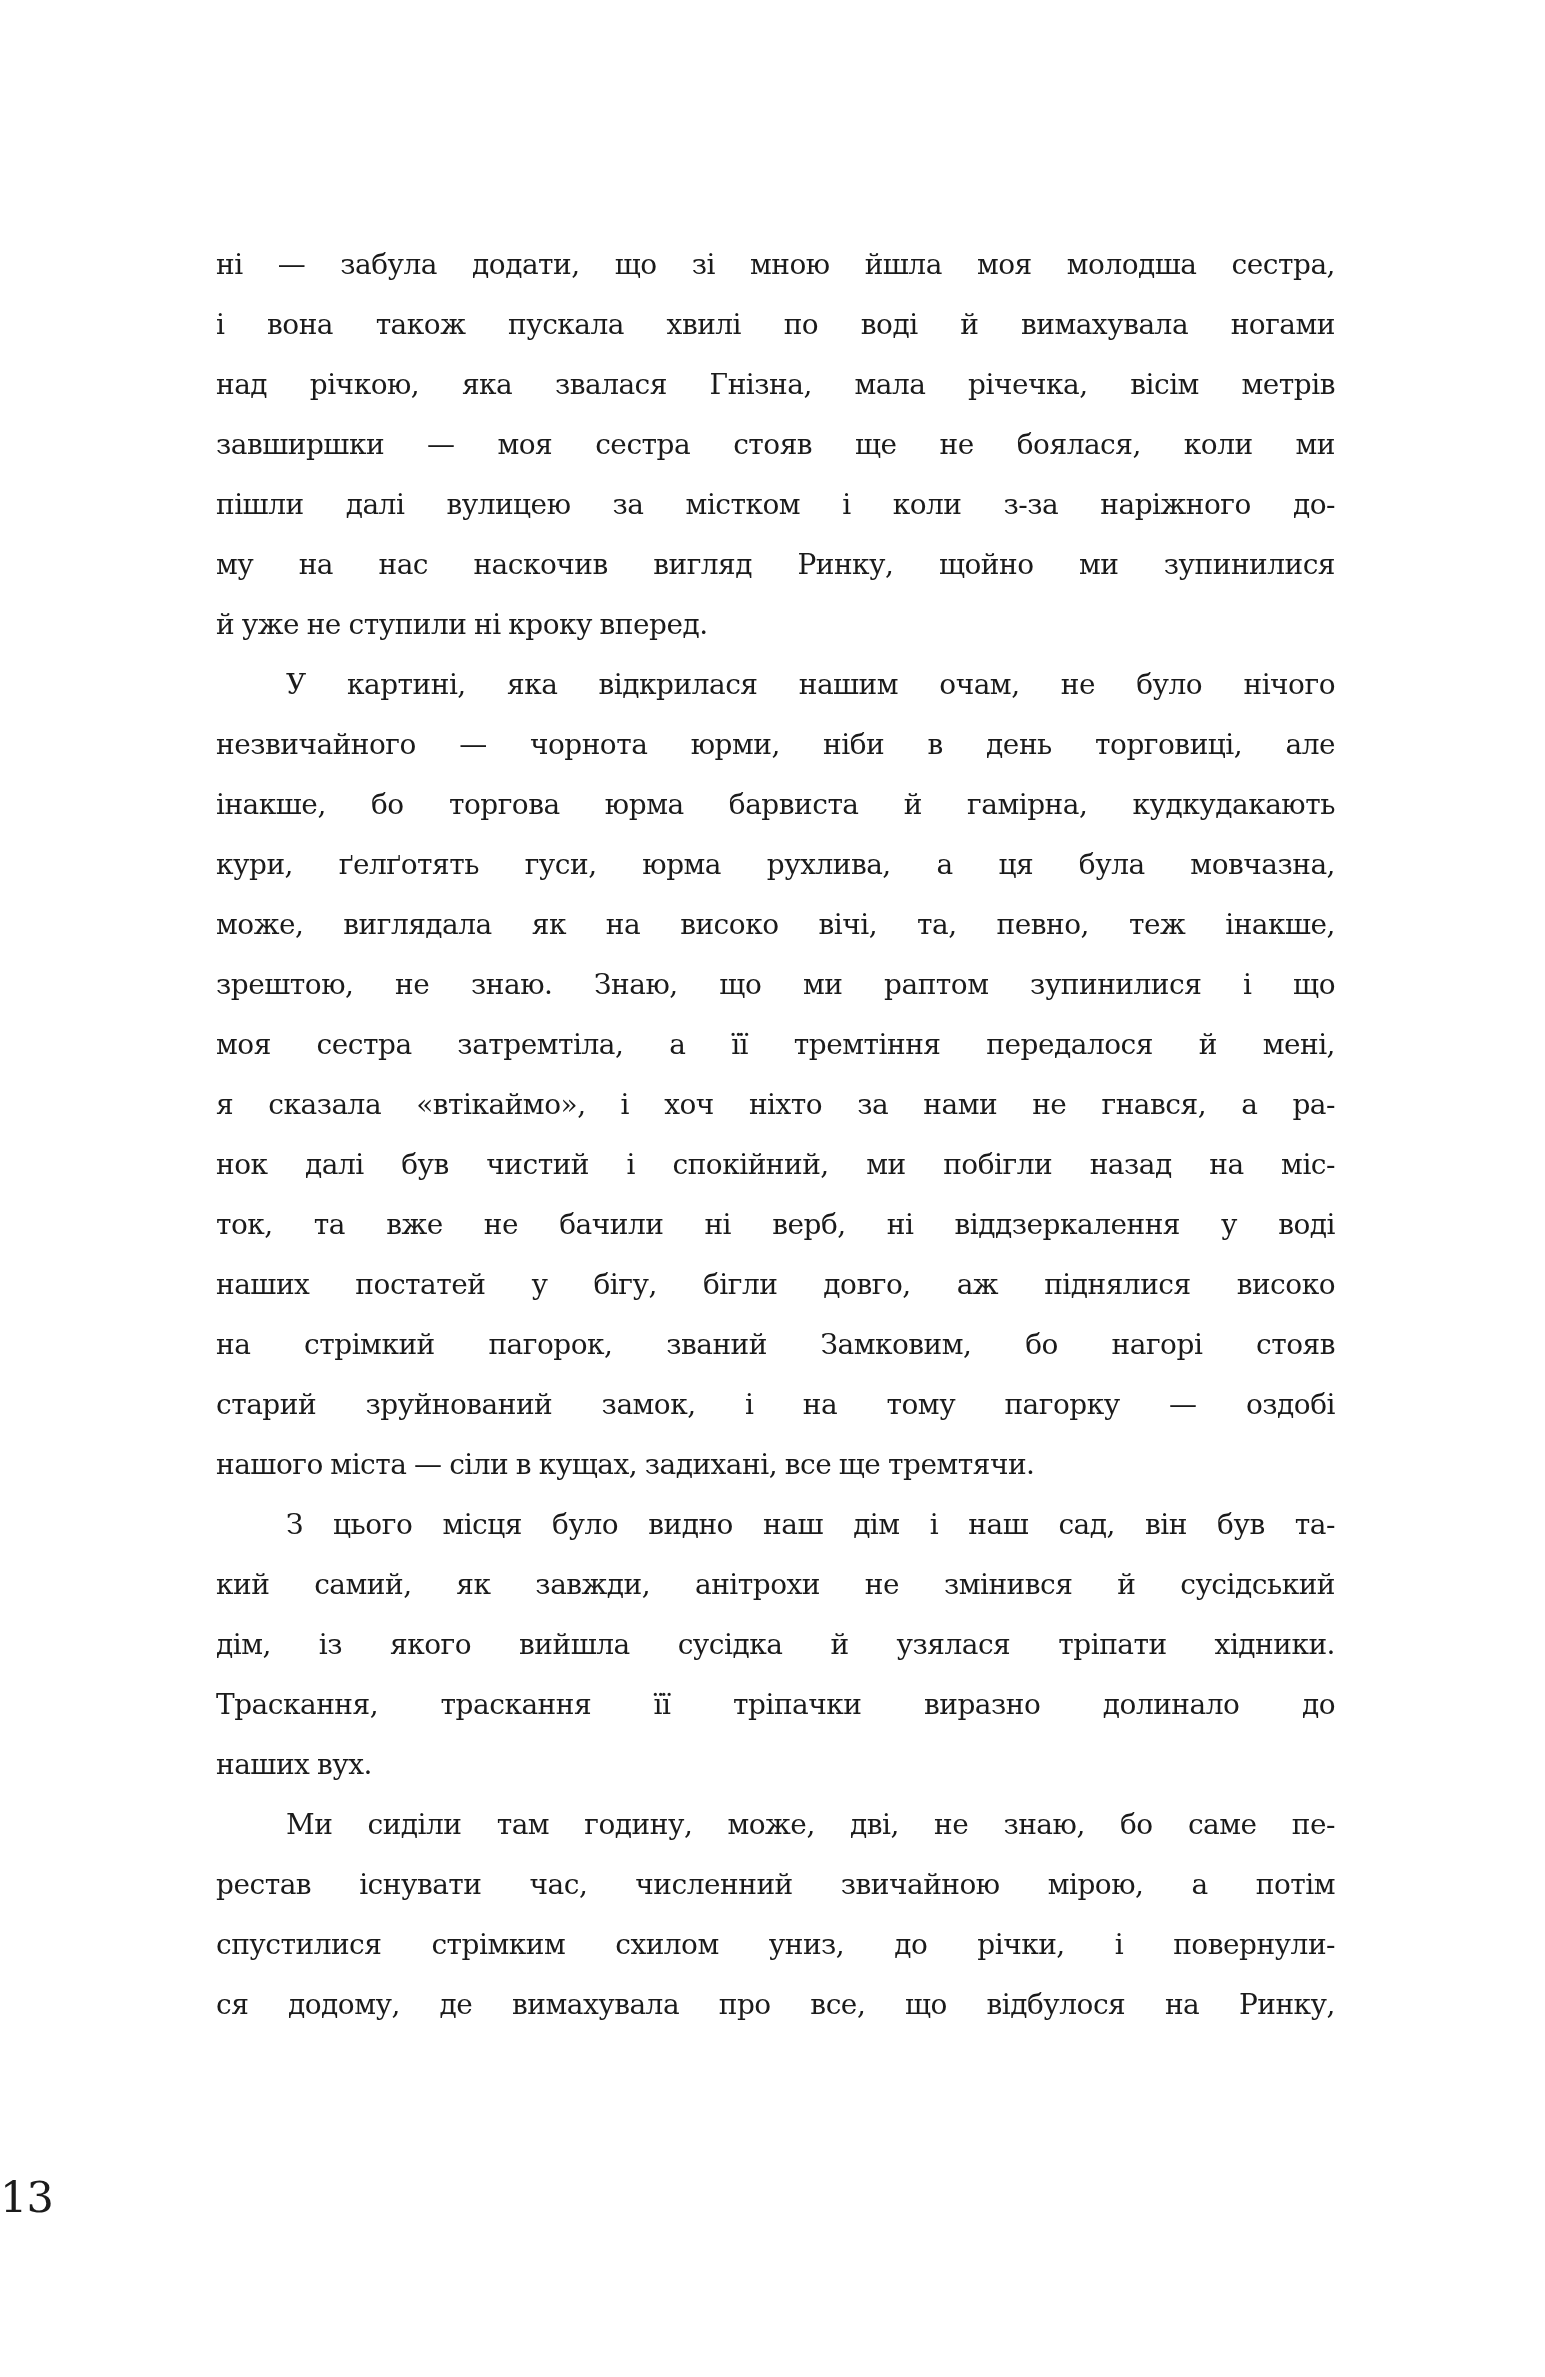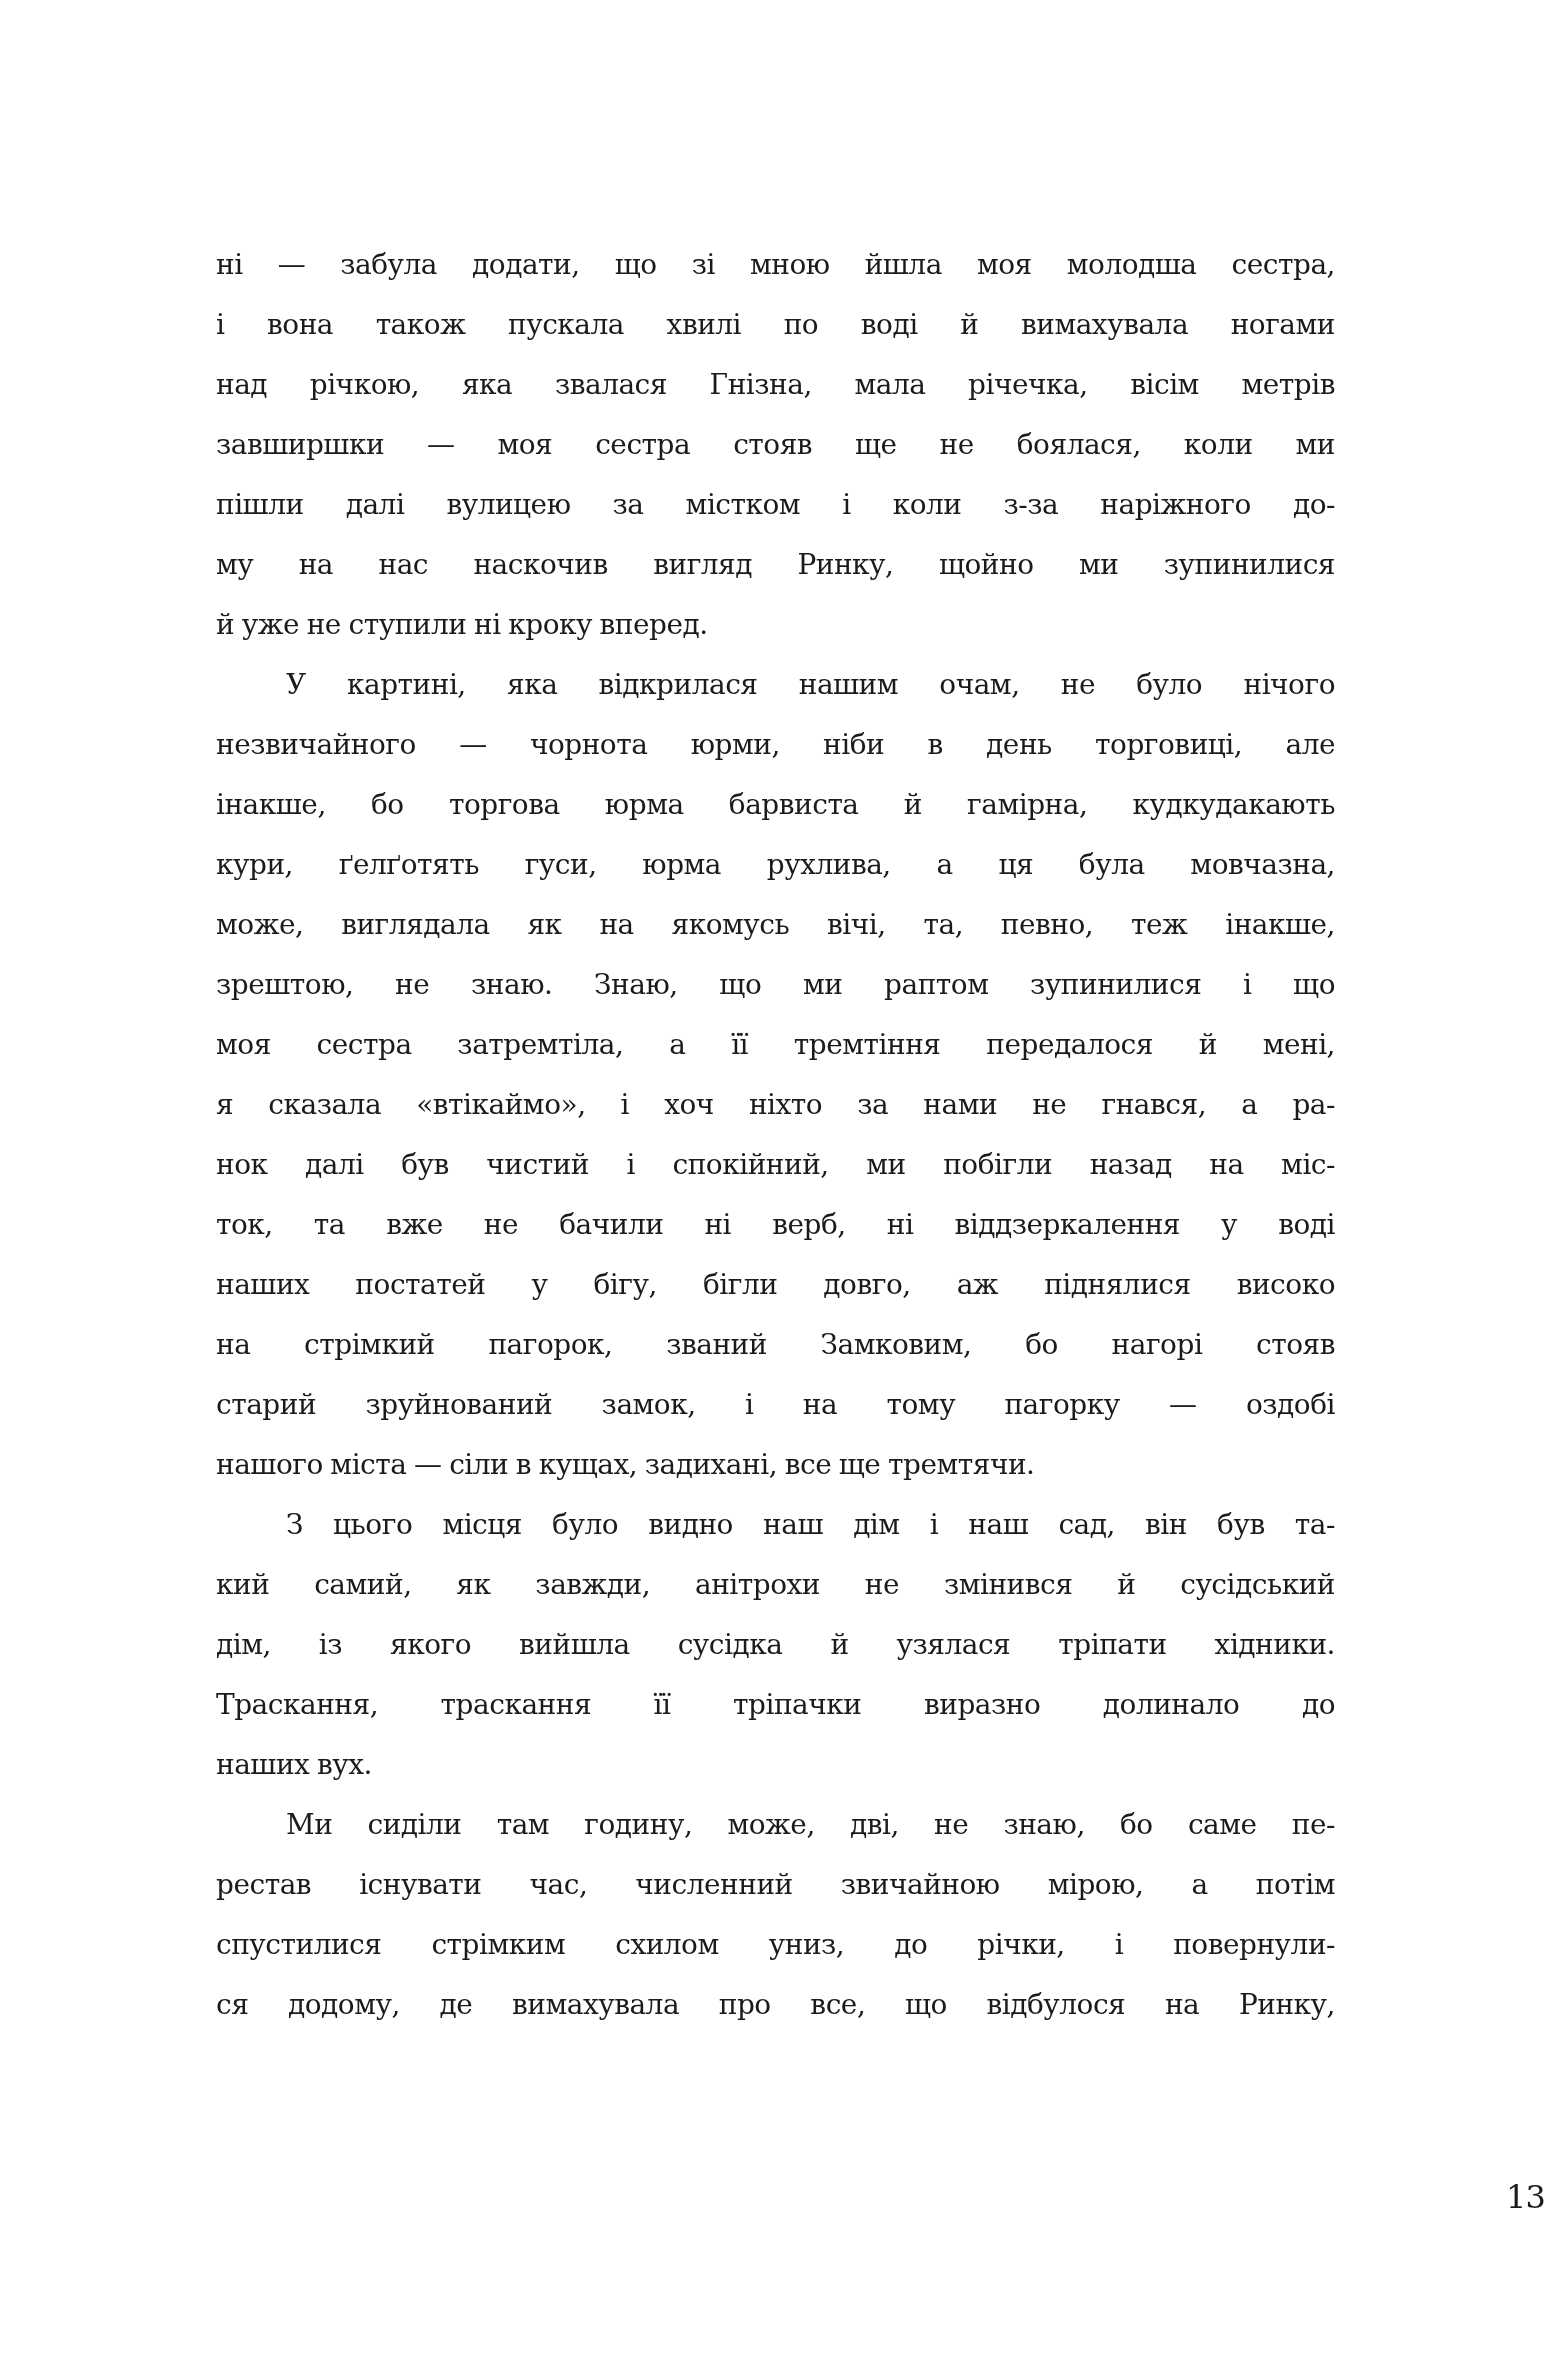--- a/index.html
+++ b/index.html
@@ -49,22 +49,22 @@
     }
     .line.last {
       text-align: right;
       text-align-last: left;
     }
     .page-number {
       position: absolute;
       left: 0;
       width: 1545px;
       top: 2175px;
-      text-align: right;
-      font-size: 32px;
+      text-align: left;
+      font-size: 43px;
       line-height: 45px;
       letter-spacing: -0.8px;
     }
   </style>
 </head>
 <body>
 
 <div class="page">
   <div class="text-block">
 
@@ -76,21 +76,21 @@
       <span class="line">пішли далі вулицею за містком і коли з-за наріжного до-</span>
       <span class="line">му на нас наскочив вигляд Ринку, щойно ми зупинилися</span>
       <span class="line last">й уже не ступили ні кроку вперед.</span>
     </div>
 
     <div class="paragraph">
       <span class="line first">У картині, яка відкрилася нашим очам, не було нічого</span>
       <span class="line">незвичайного — чорнота юрми, ніби в день торговиці, але</span>
       <span class="line">інакше, бо торгова юрма барвиста й гамірна, кудкудакають</span>
       <span class="line">кури, ґелґотять гуси, юрма рухлива, а ця була мовчазна,</span>
-      <span class="line">може, виглядала як на якомусь вічі, та, певно, теж інакше,</span>
+      <span class="line">може, виглядала як на високо вічі, та, певно, теж інакше,</span>
       <span class="line">зрештою, не знаю. Знаю, що ми раптом зупинилися і що</span>
       <span class="line">моя сестра затремтіла, а її тремтіння передалося й мені,</span>
       <span class="line">я сказала «втікаймо», і хоч ніхто за нами не гнався, а ра-</span>
       <span class="line">нок далі був чистий і спокійний, ми побігли назад на міс-</span>
       <span class="line">ток, та вже не бачили ні верб, ні віддзеркалення у воді</span>
       <span class="line">наших постатей у бігу, бігли довго, аж піднялися високо</span>
       <span class="line">на стрімкий пагорок, званий Замковим, бо нагорі стояв</span>
       <span class="line">старий зруйнований замок, і на тому пагорку — оздобі</span>
       <span class="line last">нашого міста — сіли в кущах, задихані, все ще тремтячи.</span>
     </div>

